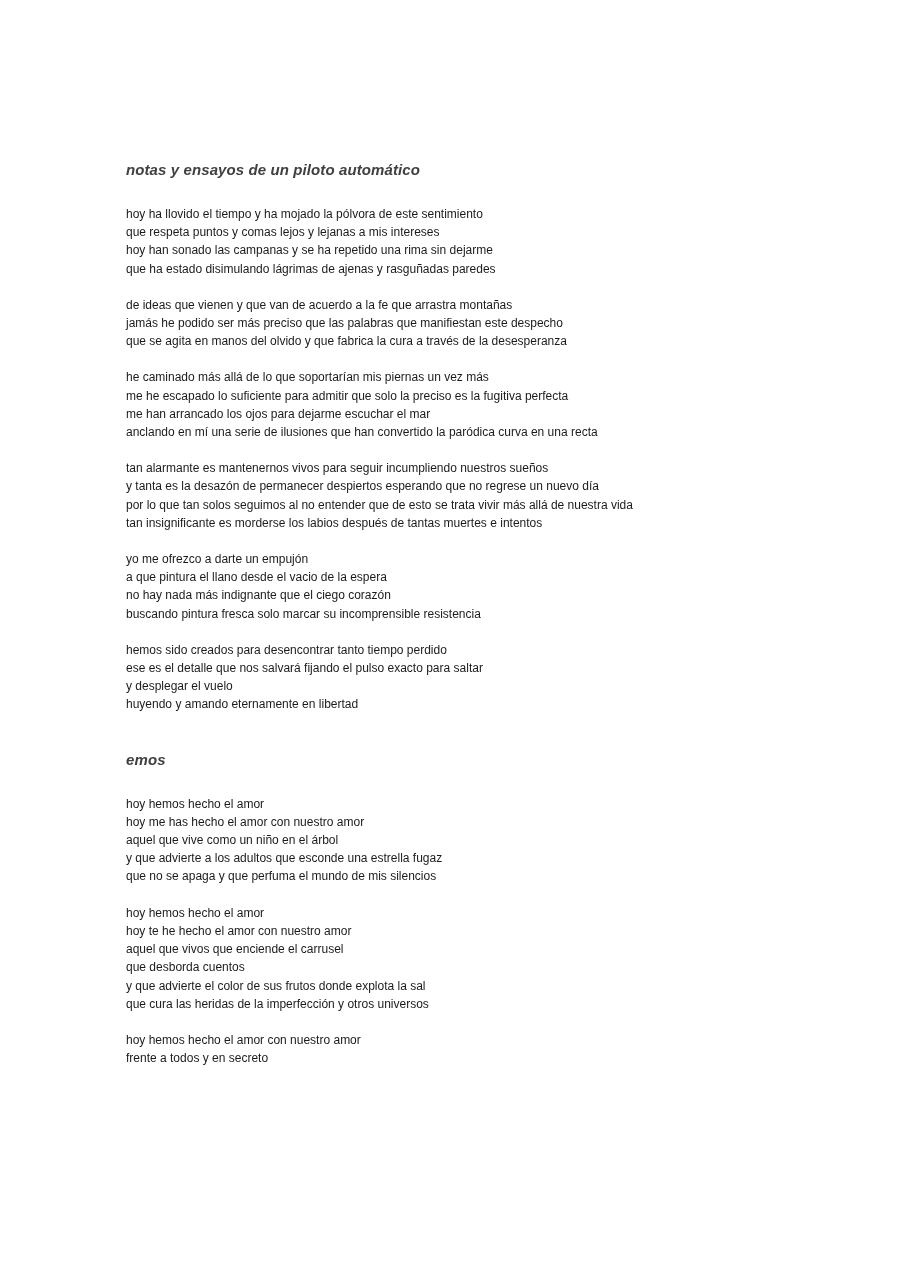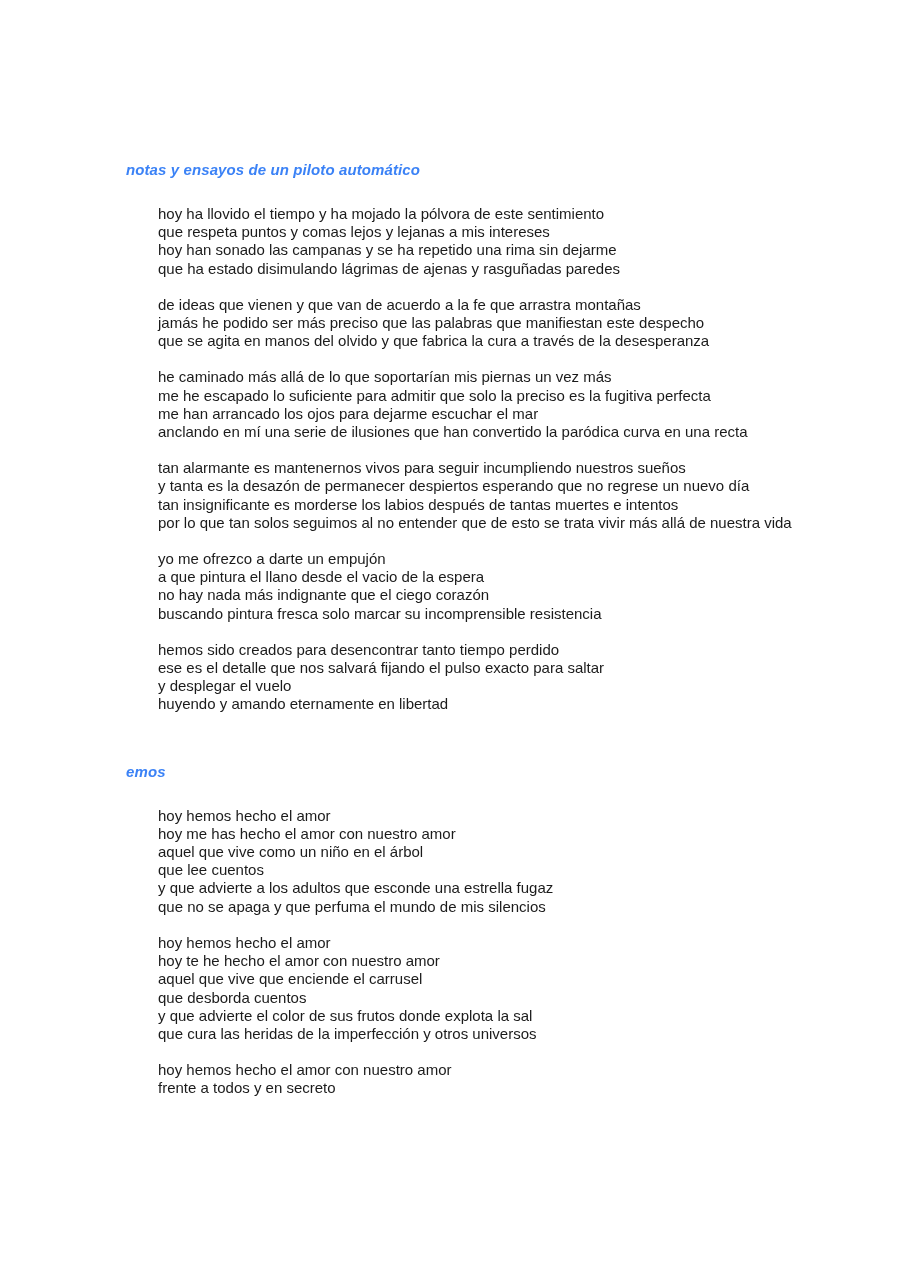--- a/index.html
+++ b/index.html
@@ -17,36 +17,35 @@
     width: 905px;
     height: 1280px;
     padding: 160px 80px 0 126px;
     background: #ffffff;
   }
   .poem-title {
     font-size: 15px;
     line-height: 20px;
     font-weight: bold;
     font-style: italic;
-    color: #3b82f6;
+    color: #404040;
     margin: 0 0 25px 0;
     letter-spacing: 0.1px;
   }
   .poem + .poem .poem-title {
-    margin-top: 48px;
+    margin-top: 36px;
   }
   .stanza {
     margin: 0 0 18px 0;
   }
   .poem-line {
-    font-size: 15px;
+    font-size: 12px;
     line-height: 18.2px;
     color: #1b1b1b;
     white-space: nowrap;
-    margin-left: 32px;
   }
 </style>
 </head>
 <body>
 
 <div class="page">
   <main id="poems-root">
       <section class="poem">
         <h2 class="poem-title">notas y ensayos de un piloto automático</h2>
         <div class="stanza">
@@ -62,50 +61,49 @@
         </div>
         <div class="stanza">
           <p class="poem-line">he caminado más allá de lo que soportarían mis piernas un vez más</p>
           <p class="poem-line">me he escapado lo suficiente para admitir que solo la preciso es la fugitiva perfecta</p>
           <p class="poem-line">me han arrancado los ojos para dejarme escuchar el mar</p>
           <p class="poem-line">anclando en mí una serie de ilusiones que han convertido la paródica curva en una recta</p>
         </div>
         <div class="stanza">
           <p class="poem-line">tan alarmante es mantenernos vivos para seguir incumpliendo nuestros sueños</p>
           <p class="poem-line">y tanta es la desazón de permanecer despiertos esperando que no regrese un nuevo día</p>
+          <p class="poem-line">por lo que tan solos seguimos al no entender que de esto se trata vivir más allá de nuestra vida</p>
           <p class="poem-line">tan insignificante es morderse los labios después de tantas muertes e intentos</p>
-          <p class="poem-line">por lo que tan solos seguimos al no entender que de esto se trata vivir más allá de nuestra vida</p>
         </div>
         <div class="stanza">
           <p class="poem-line">yo me ofrezco a darte un empujón</p>
           <p class="poem-line">a que pintura el llano desde el vacio de la espera</p>
           <p class="poem-line">no hay nada más indignante que el ciego corazón</p>
           <p class="poem-line">buscando pintura fresca solo marcar su incomprensible resistencia</p>
         </div>
         <div class="stanza">
           <p class="poem-line">hemos sido creados para desencontrar tanto tiempo perdido</p>
           <p class="poem-line">ese es el detalle que nos salvará fijando el pulso exacto para saltar</p>
           <p class="poem-line">y desplegar el vuelo</p>
           <p class="poem-line">huyendo y amando eternamente en libertad</p>
         </div>
       </section>
       <section class="poem">
         <h2 class="poem-title">emos</h2>
         <div class="stanza">
           <p class="poem-line">hoy hemos hecho el amor</p>
           <p class="poem-line">hoy me has hecho el amor con nuestro amor</p>
           <p class="poem-line">aquel que vive como un niño en el árbol</p>
-          <p class="poem-line">que lee cuentos</p>
           <p class="poem-line">y que advierte a los adultos que esconde una estrella fugaz</p>
           <p class="poem-line">que no se apaga y que perfuma el mundo de mis silencios</p>
         </div>
         <div class="stanza">
           <p class="poem-line">hoy hemos hecho el amor</p>
           <p class="poem-line">hoy te he hecho el amor con nuestro amor</p>
-          <p class="poem-line">aquel que vive que enciende el carrusel</p>
+          <p class="poem-line">aquel que vivos que enciende el carrusel</p>
           <p class="poem-line">que desborda cuentos</p>
           <p class="poem-line">y que advierte el color de sus frutos donde explota la sal</p>
           <p class="poem-line">que cura las heridas de la imperfección y otros universos</p>
         </div>
         <div class="stanza">
           <p class="poem-line">hoy hemos hecho el amor con nuestro amor</p>
           <p class="poem-line">frente a todos y en secreto</p>
         </div>
       </section>
     </main>

